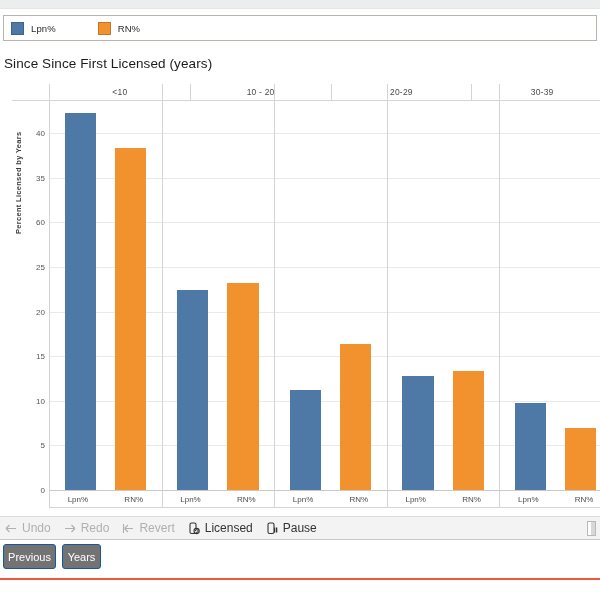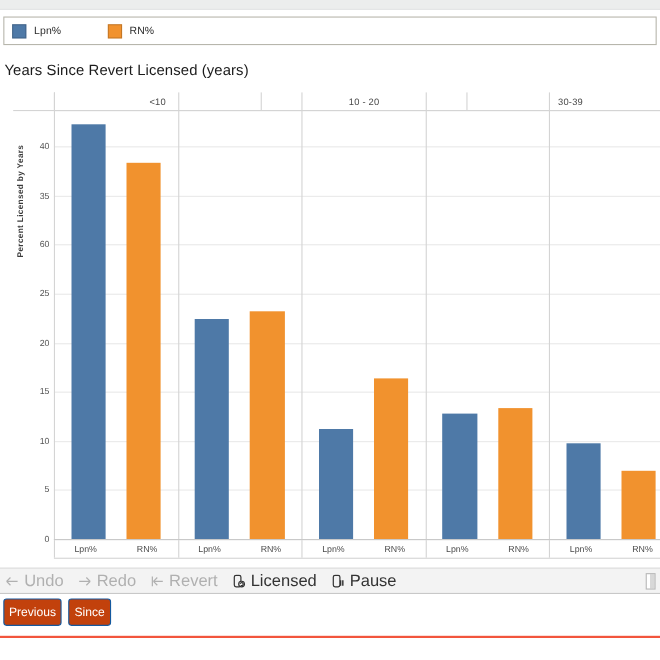--- a/index.html
+++ b/index.html
@@ -199,21 +199,21 @@
     border-top: 1px solid #dcdcdc;
     border-bottom: 1px solid #c8c8c8;
     display: flex;
     align-items: center;
     padding-left: 5px;
   }
   .tb-item {
     display: flex;
     align-items: center;
     margin-right: 13px;
-    font-size: 15px;
+    font-size: 12px;
     white-space: nowrap;
   }
   .tb-item.disabled { color: #b0b0b0; }
   .tb-item.enabled  { color: #333333; }
   .tb-icon {
     display: inline-flex;
     align-items: center;
     justify-content: center;
     width: 13px; height: 13px;
     margin-right: 4px;
@@ -231,21 +231,21 @@
   .navbar {
     position: absolute;
     left: 0; top: 541px;
     width: 600px; height: 33px;
     background: #ffffff;
   }
   .nav-btn {
     position: absolute;
     top: 3px;
     height: 25px;
-    background: #c2410c;
+    background: #737373;
     border: 1px solid #14599f;
     border-radius: 3px;
     color: #ffffff;
     font-size: 11px;
     display: flex;
     align-items: center;
     justify-content: center;
     cursor: pointer;
   }
   .nav-btn.prev { left: 3px; width: 53px; }
@@ -269,27 +269,28 @@
     <div class="legend-item first">
       <span class="legend-swatch" style="background:#4E79A7"></span>
       <span class="legend-label">Lpn%</span>
     </div>
     <div class="legend-item second">
       <span class="legend-swatch" style="background:#F1922E"></span>
       <span class="legend-label">RN%</span>
     </div>
   </div>
 
-  <div class="chart-title">Years Since Revert Licensed (years)</div>
+  <div class="chart-title">Since Since First Licensed (years)</div>
 
   <div class="chart-area">
 
     <div class="cat-header" id="cat-header">
         <div class="cat-cell">&lt;10</div>
         <div class="cat-cell">10 - 20</div>
+        <div class="cat-cell">20-29</div>
         <div class="cat-cell">30-39</div>
       </div>
 
     <div class="y-axis-title">Percent Licensed by Years</div>
 
     <div class="plot">
       <div class="plot-inner" id="grid-layer">
           <div class="y-gridline base" style="top: 100%;"></div>
           <div class="y-tick" style="top: 100%;">0</div>
           <div class="y-gridline" style="top: 88.5057%;"></div>
@@ -427,17 +428,17 @@
             <rect x="10" y="5.5" width="1.3" height="5" fill="#333333"></rect>
           </svg>
         </span>
         <span>Pause</span>
       </div>
       <div class="tb-right"></div>
     </div>
 
   <div class="navbar">
     <div class="nav-btn prev">Previous</div>
-    <div class="nav-btn next">Since</div>
+    <div class="nav-btn next">Years</div>
   </div>
 
   <div class="red-rule"></div>
 </div>
 
 </body></html>

